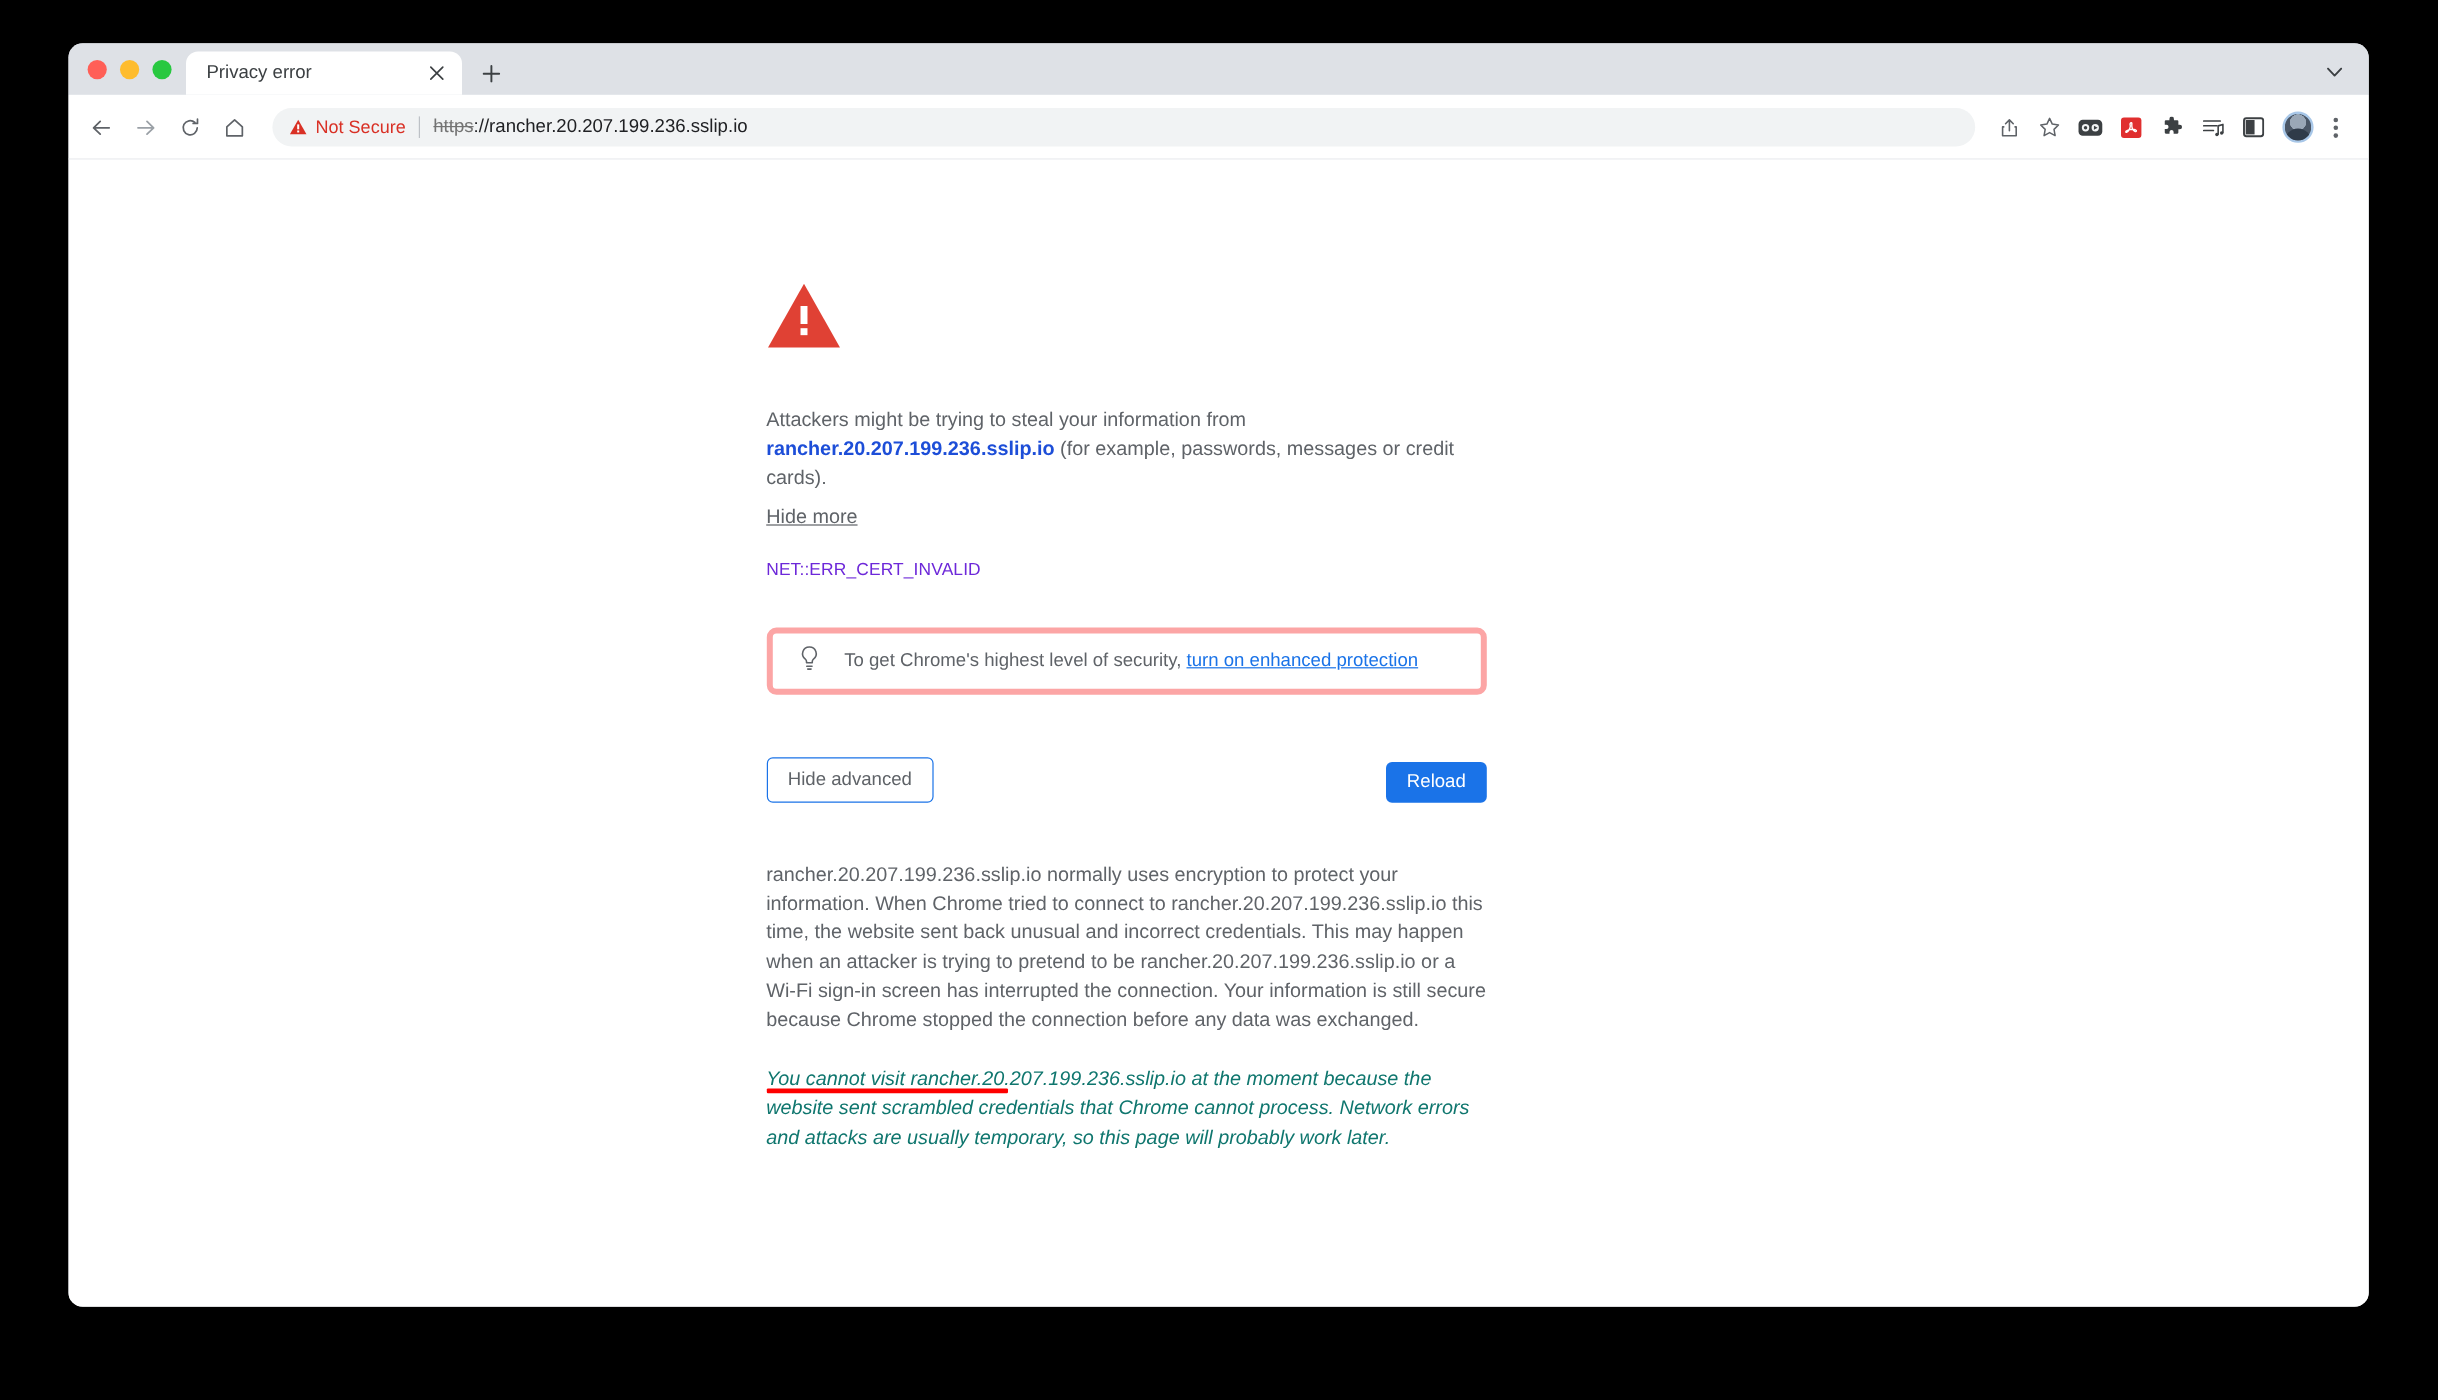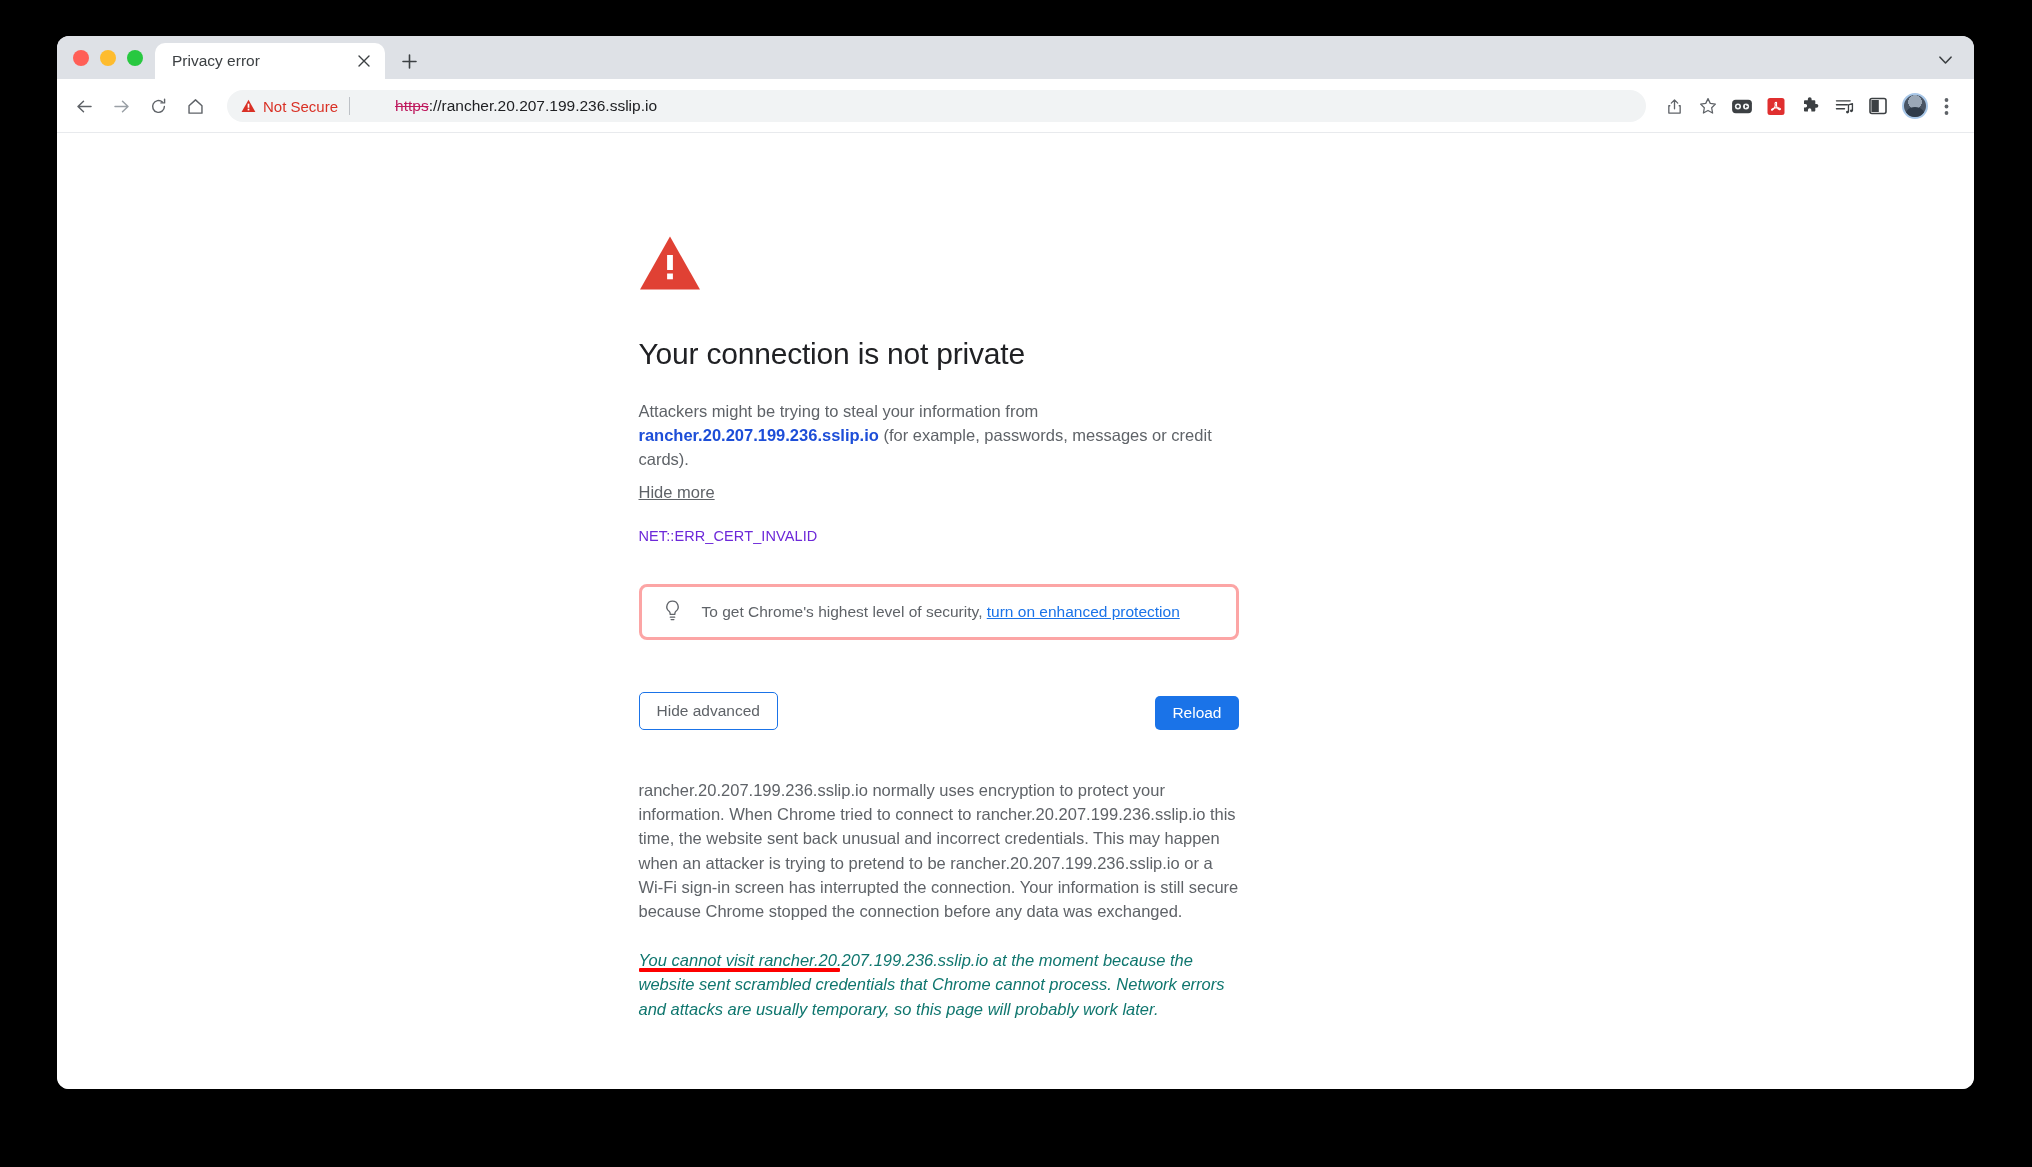--- a/index.html
+++ b/index.html
@@ -104,21 +104,21 @@
   #not-secure-chip{ display:flex; align-items:center; gap:7px; flex:0 0 auto; }
   #not-secure-label{ font-size:15px; color:#d93025; white-space:nowrap; }
   #omnibox-divider{
     width:1px; height:18px; background:#bdc1c6;
     margin:0 11px; flex:0 0 auto;
   }
   #omnibox-url{
     font-size:15.5px; color:#202124;
     white-space:nowrap; overflow:hidden; text-overflow:ellipsis;
   }
-  #omnibox-url .scheme{ color:#be185d; text-decoration:line-through;margin-left:34px; }
+  #omnibox-url .scheme{ color:#737373; text-decoration:line-through; }
 
   #toolbar-actions{ display:flex; align-items:center; flex:0 0 auto; }
   .tb-icon{
     width:32px; height:32px;
     display:flex; align-items:center; justify-content:center;
     border-radius:50%;
     margin-left:2px;
   }
   #avatar{
     width:26px; height:26px; border-radius:50%;
@@ -166,21 +166,21 @@
     cursor:default;
   }
   #error-code{
     font-size:14.5px; color:#6d28d9;
     letter-spacing:0.1px;
     margin-top:26px;
   }
 
   #enhanced-protection-box{
     margin-top:40px;
-    border:3px solid #fca5a5;
+    border:5px solid #fca5a5;
     border-radius:8px;
     height:56px;
     display:flex; align-items:center;
     padding:0 22px;
     gap:21px;
   }
   #enhanced-protection-text{ font-size:15.5px; color:#5f6368; }
   #enhanced-protection-link{ color:#1a73e8; text-decoration:underline; cursor:default; }
 
   #button-row{
@@ -374,21 +374,20 @@
     <div id="interstitial">
 
       <div id="error-icon">
         <svg width="62" height="56" viewBox="0 0 62 56" aria-hidden="true">
           <path d="M31 1.5 L61 54.5 H1 Z" fill="#e04134"></path>
           <rect x="28.1" y="20" width="5.8" height="15" fill="#fff"></rect>
           <rect x="28.1" y="38.5" width="5.8" height="5.8" fill="#fff"></rect>
         </svg>
       </div>
 
-      <h1 id="error-heading">Your connection is not private</h1>
 
       <div id="error-summary" class="body-text">
         <span>Attackers might be trying to steal your information from</span><br>
         <span id="error-host-strong">rancher.20.207.199.236.sslip.io</span><span> (for example, passwords, messages or credit cards).</span>
       </div>
 
       <a id="learn-more-link">Hide more</a>
 
       <div id="error-code">NET::ERR_CERT_INVALID</div>
 

